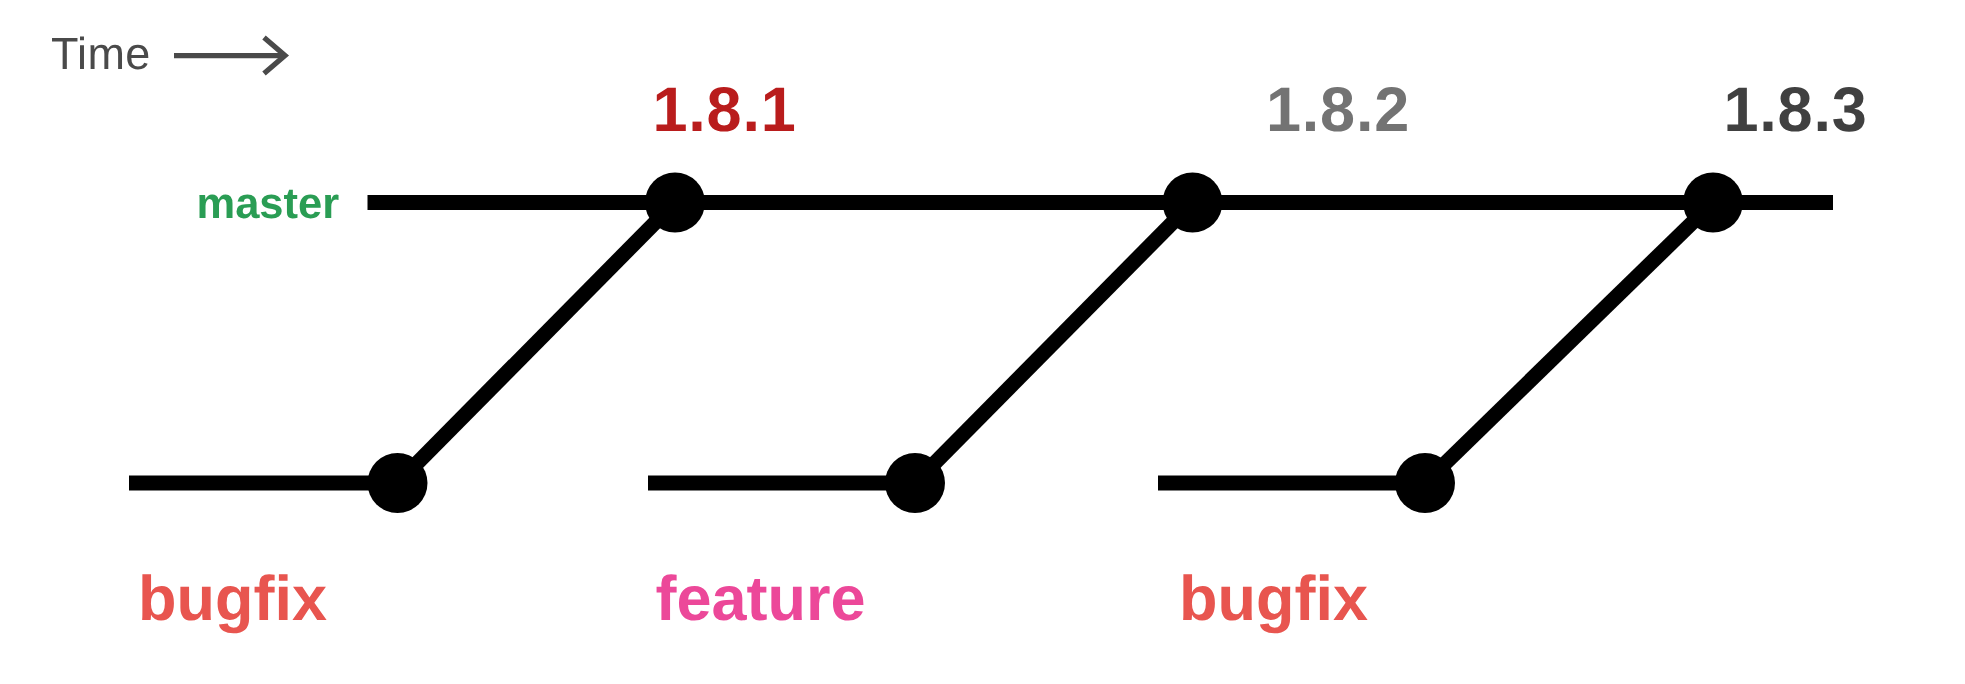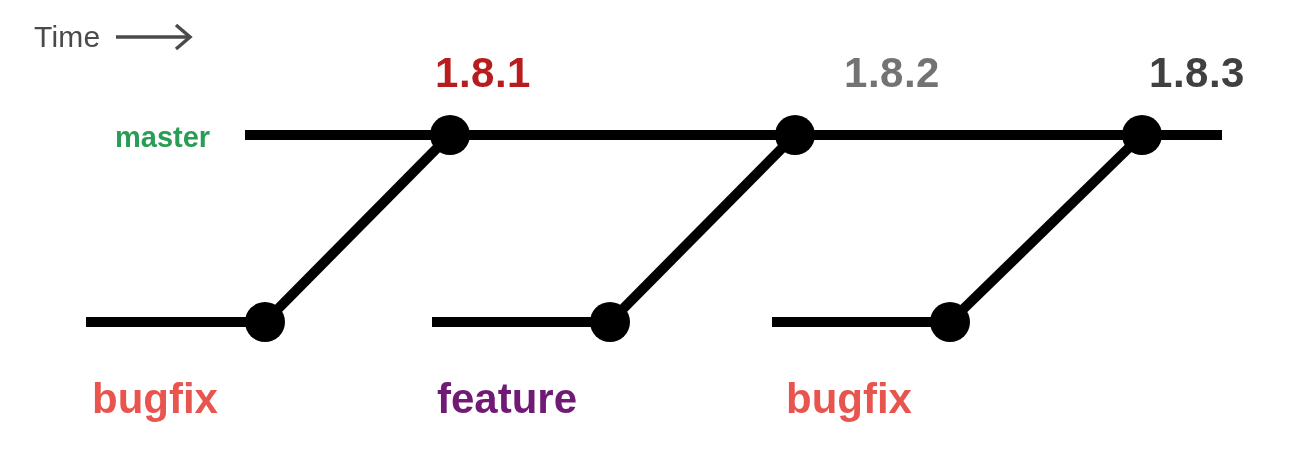--- a/index.html
+++ b/index.html
@@ -58,20 +58,21 @@
     transform: translateX(-50%);
   }
   .branch-name-master {
     position: absolute;
     font-family: "Liberation Sans", sans-serif;
     font-weight: bold;
     font-size: 29px;
     line-height: 1;
     white-space: nowrap;
     transform: translateY(-50%);
+    margin-left: 16px;
   }
   .branch-name-bottom {
     position: absolute;
     font-family: "Liberation Sans", sans-serif;
     font-weight: bold;
     font-size: 42px;
     line-height: 1;
     white-space: nowrap;
     margin-top: 21px;
   }
@@ -113,16 +114,16 @@
     <circle cx="1142" cy="135" r="20" fill="#000000"></circle>
   </svg>
 
   <div class="branch-name-master" style="left: 115px; top: 137px; color: rgb(42, 157, 84);">master</div>
 
   <div class="version-label" style="left: 483px; top: 52px; color: #b91c1c;">1.8.1</div>
   <div class="version-label" style="left: 892px; top: 52px; color: #737373;">1.8.2</div>
   <div class="version-label" style="left: 1197px; top: 52px; color: #404040;">1.8.3</div>
 
   <div class="branch-name-bottom" style="left: 92px; top: 357px; color: rgb(232, 85, 79);">bugfix</div>
-  <div class="branch-name-bottom" style="left: 437px; top: 357px; color: #701a75; text-align: center;">feature</div>
+  <div class="branch-name-bottom" style="left: 437px; top: 357px; color: #ec4899; text-align: center;">feature</div>
   <div class="branch-name-bottom" style="left: 786px; top: 357px; color: rgb(232, 85, 79);">bugfix</div>
 
 </div>
 
 </body></html>

